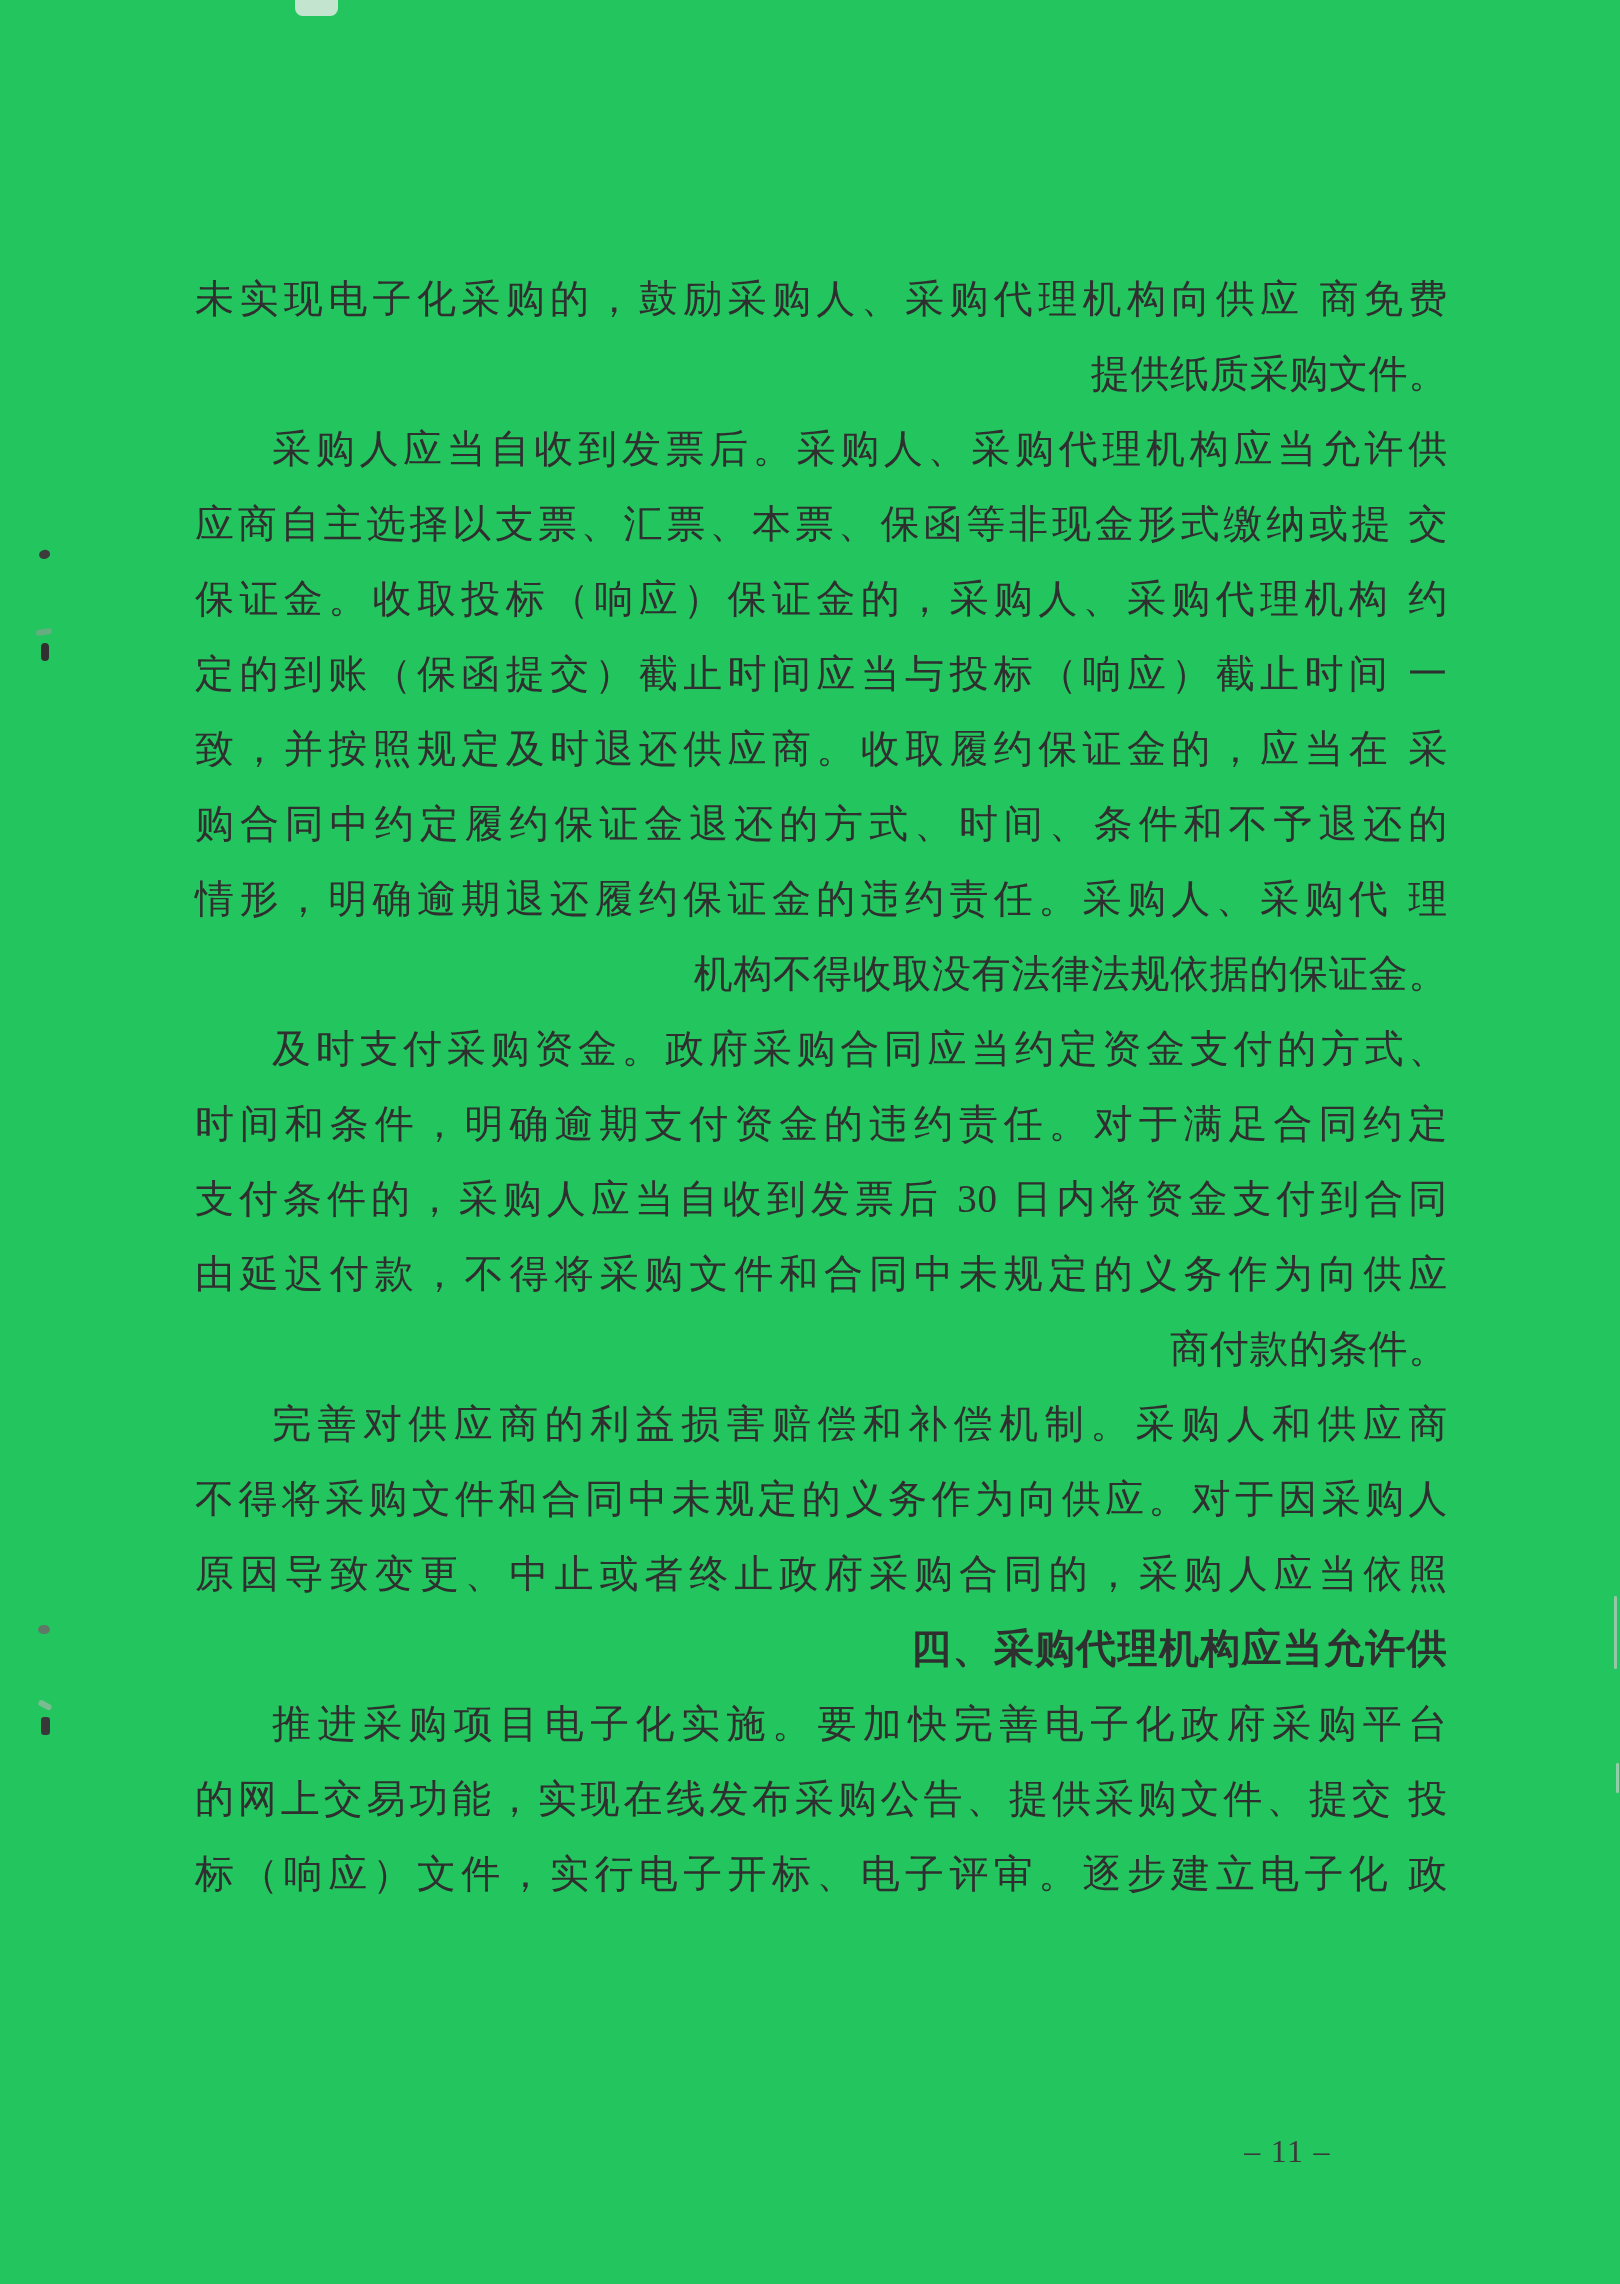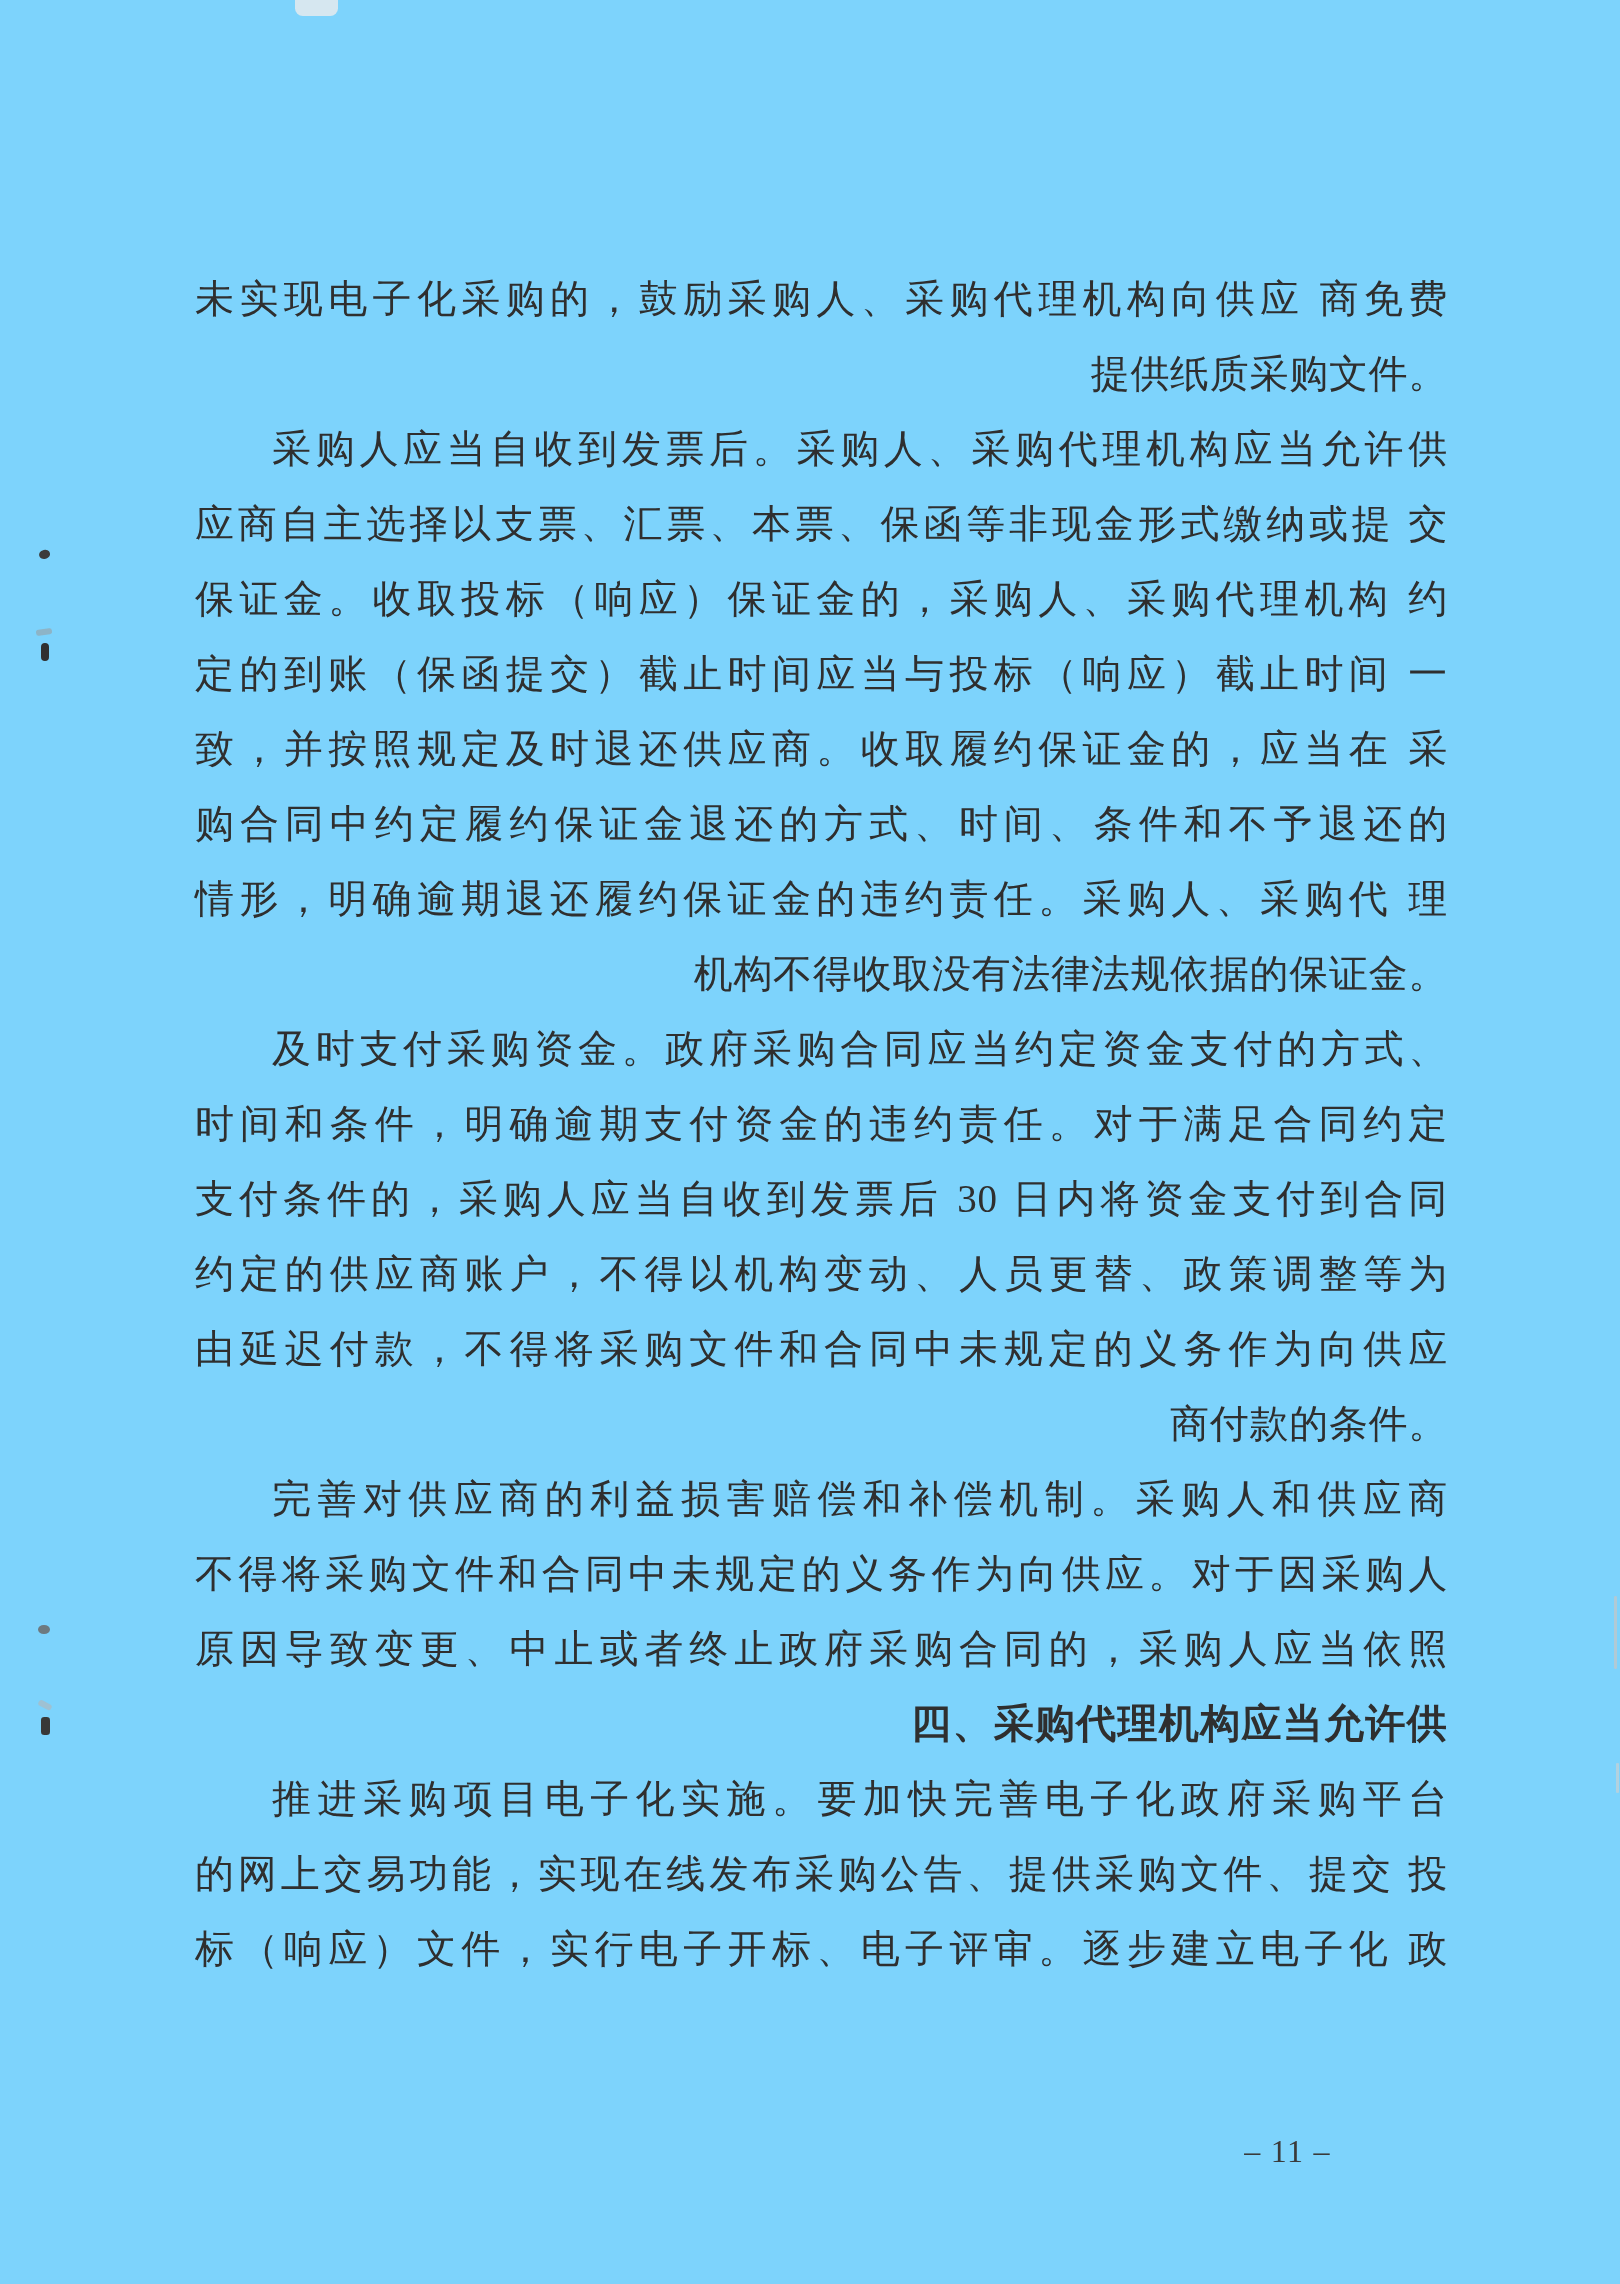--- a/index.html
+++ b/index.html
@@ -4,21 +4,21 @@
 <style>
   html, body {
     margin: 0;
     padding: 0;
     background: #ffffff;
   }
   .page {
     position: relative;
     width: 1621px;
     height: 2284px;
-    background: #7dd3fc;
+    background: #22c55e;
     overflow: hidden;
     font-family: "Liberation Serif", "DejaVu Serif", serif;
     color: #2f2f2f;
   }
   .text-block {
     position: absolute;
     left: 195px;
     top: 261px;
     width: 1253px;
   }
@@ -81,21 +81,20 @@
       <div class="line justify">应商自主选择以支票、汇票、本票、保函等非现金形式缴纳或提 交</div>
       <div class="line justify">保证金。收取投标（响应）保证金的，采购人、采购代理机构 约</div>
       <div class="line justify">定的到账（保函提交）截止时间应当与投标（响应）截止时间 一</div>
       <div class="line justify">致，并按照规定及时退还供应商。收取履约保证金的，应当在 采</div>
       <div class="line justify">购合同中约定履约保证金退还的方式、时间、条件和不予退还的</div>
       <div class="line justify">情形，明确逾期退还履约保证金的违约责任。采购人、采购代 理</div>
       <div class="line">机构不得收取没有法律法规依据的保证金。</div>
       <div class="line justify indent">及时支付采购资金。政府采购合同应当约定资金支付的方式、</div>
       <div class="line justify">时间和条件，明确逾期支付资金的违约责任。对于满足合同约定</div>
       <div class="line justify">支付条件的，采购人应当自收到发票后 30 日内将资金支付到合同</div>
-      <div class="line justify">约定的供应商账户，不得以机构变动、人员更替、政策调整等为</div>
       <div class="line justify">由延迟付款，不得将采购文件和合同中未规定的义务作为向供应</div>
       <div class="line">商付款的条件。</div>
       <div class="line justify indent">完善对供应商的利益损害赔偿和补偿机制。采购人和供应商</div>
       <div class="line justify">不得将采购文件和合同中未规定的义务作为向供应。对于因采购人</div>
       <div class="line justify">原因导致变更、中止或者终止政府采购合同的，采购人应当依照</div>
       <div class="line indent heading">四、采购代理机构应当允许供</div>
       <div class="line justify indent">推进采购项目电子化实施。要加快完善电子化政府采购平台</div>
       <div class="line justify">的网上交易功能，实现在线发布采购公告、提供采购文件、提交 投</div>
       <div class="line justify">标（响应）文件，实行电子开标、电子评审。逐步建立电子化 政</div>
     </div>

